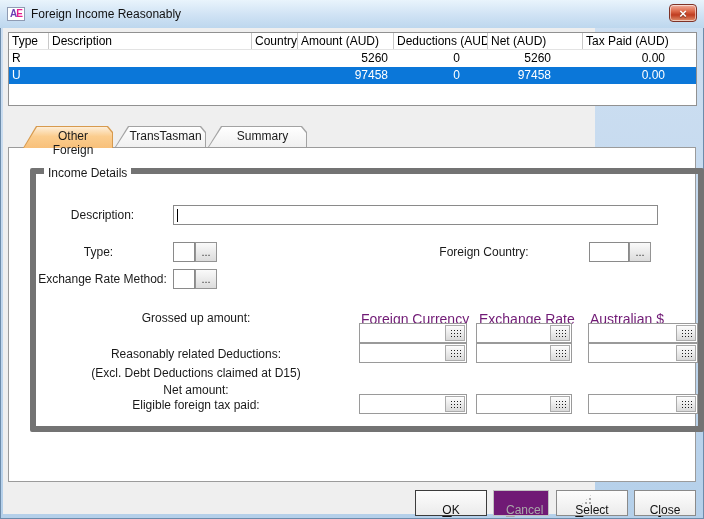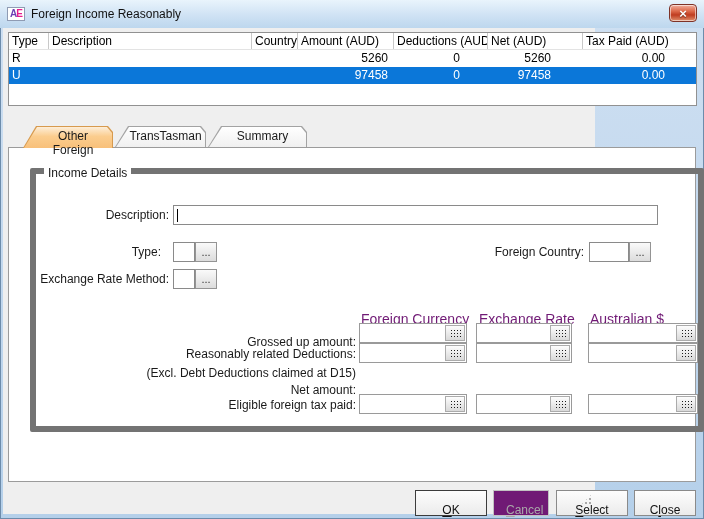--- a/index.html
+++ b/index.html
@@ -34,21 +34,21 @@
   .tab .fill{inset:1px 1px 0 1px;background:linear-gradient(#ffffff,#f0f0f0);}
   .tab.active{height:22px;z-index:3;}
   .tab.active .shape{background:#d79a4e;}
   .tab.active .fill{background:linear-gradient(#fdeed8,#fbcd8e 45%,#f8c07a);}
   .tab-label{position:absolute;left:14px;right:4px;top:3px;text-align:center;font-size:12px;color:#1a1a1a;z-index:2;}
 
   .tab-panel{position:absolute;left:5px;top:119px;width:688px;height:335px;background:#fff;border:1px solid #9b9b9b;z-index:2;}
   .groupbox{position:absolute;left:6px;top:20px;width:674px;height:264px;border:6px solid #737373;border-radius:2px;margin-left:15px;}
   .legend{position:absolute;top:-8px;left:8px;background:#fff;padding:0 4px;font-size:12px;color:#1a1a1a;line-height:14px;}
 
-  .flabel{position:absolute;font-size:12px;color:#1a1a1a;line-height:20px;text-align:right;white-space:nowrap;}
+  .flabel{position:absolute;font-size:12px;color:#1a1a1a;line-height:20px;text-align:center;white-space:nowrap;}
   .tbox{position:absolute;height:20px;background:#fff;border:1px solid #8a8a8a;font-size:12px;padding:0 3px;outline:none;}
   .caret{position:absolute;width:1px;height:13px;background:#000;}
   .ell-btn{position:absolute;height:20px;width:22px;border:1px solid #949494;background:linear-gradient(#fafafa,#dcdcdc);font-size:11px;line-height:14px;text-align:center;color:#333;cursor:pointer;padding:0;}
   .colhead{position:absolute;font-size:14px;color:#701a75;white-space:nowrap;}
   .num-field{position:absolute;height:20px;background:#fff;border:1px solid #9a9a9a;}
   .grid-btn{position:absolute;right:1px;top:1px;bottom:1px;width:20px;background:linear-gradient(#fdfdfd,#d9d9d9);border:1px solid #ababab;display:flex;align-items:center;justify-content:center;cursor:pointer;}
   .dots{width:11px;height:8px;background-image:radial-gradient(circle,#1c1c1c 34%,transparent 40%);background-size:3px 3px;background-position:0 0;}
 
   
   .win-btn{position:absolute;top:462px;height:23px;border:1px solid #8a8a8a;background:linear-gradient(#fdfdfd,#ebebeb);font-size:12px;color:#111;cursor:pointer;padding:12px;}
@@ -140,21 +140,21 @@
 
         <div class="flabel" style="left:0;top:95px;width:133px;">Exchange Rate Method:</div>
         <div class="tbox" style="left:137px;top:95px;width:22px;"></div>
         <button class="ell-btn" style="left:159px;top:95px;"><span>...</span></button>
 
         <div class="colhead" style="left:325px;top:137px;">Foreign Currency</div>
         <div class="colhead" style="left:443px;top:137px;">Exchange Rate</div>
         <div class="colhead" style="left:554px;top:137px;">Australian $</div>
 
         <div id="amount-area">
-            <div class="flabel" style="left: 0px; top: 158px; width: 320px;">Grossed up amount:</div>
+            <div class="flabel" style="left: 0px; top: 134px; width: 320px;">Grossed up amount:</div>
             <div class="num-field" style="left: 323px; top: 149px; width: 108px;">
               <div class="grid-btn">
                 <div class="dots"></div>
               </div>
             </div>
             <div class="num-field" style="left: 440px; top: 149px; width: 96px;">
               <div class="grid-btn">
                 <div class="dots"></div>
               </div>
             </div>

